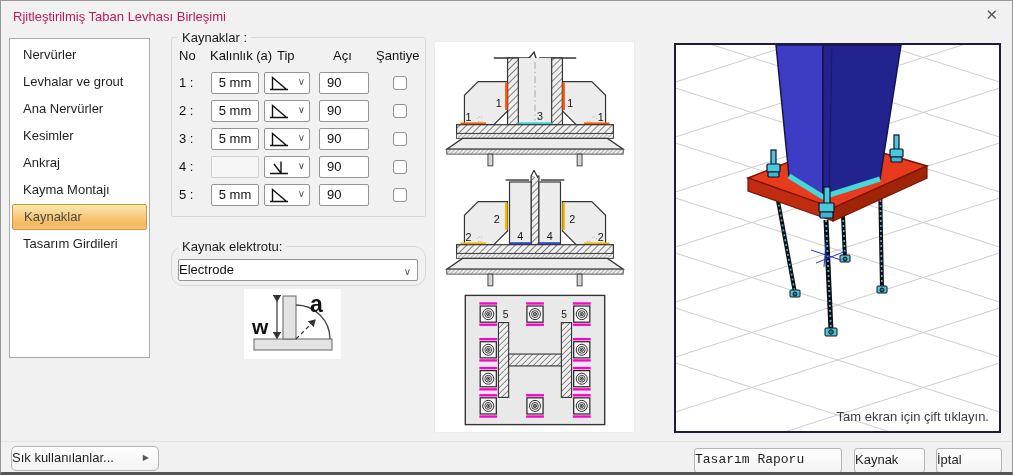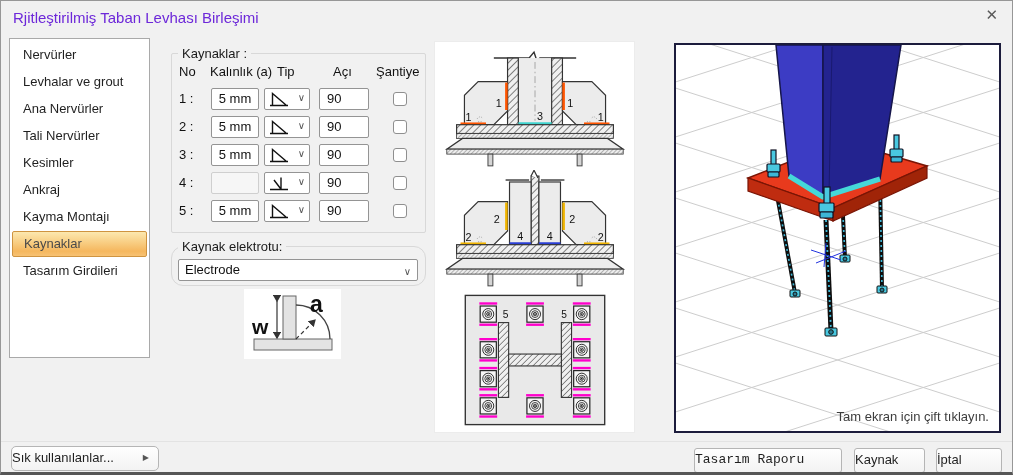--- a/index.html
+++ b/index.html
@@ -1,49 +1,49 @@
 <!DOCTYPE html>
 <html><head>
 <meta charset="utf-8">
 <style>
   html,body{margin:0;padding:0;background:#d6d6d6;font-family:"Liberation Sans",sans-serif;}
   .dialog{position:relative;width:1013px;height:475px;background:#f1f1f1;
           border:1px solid #979797;border-bottom:3px solid #565656;box-sizing:border-box;overflow:hidden;}
   
   .titlebar{position:absolute;left:0;top:0;right:0;height:30px;}
-  .title{position:absolute;left:12px;top:8px;font-size:15px;color:#6d28d9;}
+  .title{position:absolute;left:12px;top:8px;font-size:13px;color:#be185d;}
   .close{position:absolute;right:14px;top:5px;font-size:15px;color:#5a5a5a;cursor:pointer;line-height:18px;}
   
   .sidebar{position:absolute;left:8px;top:37px;width:141px;height:320px;background:#fff;
            border:1px solid #a9a9a9;box-sizing:border-box;padding-top:3px;}
   .side-item{position:relative;height:26px;line-height:26px;padding-left:11px;font-size:13px;
              color:#1f1f1f;margin:0 2px 1px 2px;border-radius:2px;box-sizing:border-box;cursor:pointer;}
   .side-item.selected{background:linear-gradient(#fce8af,#f5b75e 80%,#f7c273);
              border:1px solid #cf9440;line-height:24px;color:#4a4a4a;}
   
   .group{position:absolute;border:1px solid #d8d8d8;border-radius:2px;}
   .group-label{position:absolute;top:-8px;left:6px;background:#f1f1f1;padding:0 4px;font-size:13px;color:#1a1a1a;}
-  #g-welds{left:170px;top:52px;width:253px;height:178px;}
+  #g-welds{left:170px;top:36px;width:253px;height:178px;}
   .colhdr{position:absolute;top:10px;font-size:13px;color:#111;}
   .wrow{position:absolute;left:0;width:100%;height:22px;}
   .row-no{position:absolute;left:7px;top:3px;font-size:13px;color:#111;}
   .field{position:absolute;top:0;background:#fff;border:1px solid #949494;border-radius:2px;
          height:22px;box-sizing:border-box;font-size:13px;color:#111;}
   .f-th{left:39px;width:48px;text-align:center;line-height:20px;}
   .f-th.disabled{background:#f6f6f6;border-color:#cfcfcf;}
   .f-tip{left:92px;width:46px;cursor:pointer;}
   .f-tip svg{position:absolute;left:3px;top:1px;}
   .chev{position:absolute;right:4px;top:3px;font-size:10px;color:#555;}
   .f-angle{left:147px;width:50px;line-height:20px;padding-left:7px;}
   .checkbox{position:absolute;left:221px;top:4px;width:14px;height:14px;border:1px solid #8f8f8f;
             border-radius:3px;background:#fff;cursor:pointer;box-sizing:border-box;}
   #g-electrode{left:170px;top:245px;width:253px;height:38px;border-radius:12px;}
   .select{position:absolute;left:6px;top:12px;width:240px;height:22px;background:#fff;
           border:1px solid #949494;border-radius:2px;font-size:13px;line-height:20px;
-          padding-left:6px;box-sizing:border-box;cursor:pointer;color:#111;}
+          box-sizing:border-box;cursor:pointer;color:#111;}
   .select .chev{top:2px;right:6px;}
   
   .weld-diagram{position:absolute;left:243px;top:288px;width:97px;height:70px;background:#fff;}
   
   .drawings{position:absolute;left:433px;top:40px;width:201px;height:392px;background:#fff;border:1px solid #ececec;box-sizing:border-box;}
   .drawings svg{position:absolute;}
   svg text{font-family:"Liberation Sans",sans-serif;fill:#111;}
   
   .viewer{position:absolute;left:673px;top:42px;width:327px;height:390px;background:#fff;
           border:2px solid #1c1c3c;box-sizing:border-box;cursor:pointer;}
@@ -93,21 +93,20 @@
     <div class="title">Rjitleştirilmiş Taban Levhası Birleşimi</div>
     <div class="close">
       <span>✕</span>
     </div>
   </div>
 
   <div class="sidebar">
     <div class="side-item">Nervürler</div>
     <div class="side-item">Levhalar ve grout</div>
     <div class="side-item">Ana Nervürler</div>
-    <div class="side-item">Tali Nervürler</div>
     <div class="side-item">Kesimler</div>
     <div class="side-item">Ankraj</div>
     <div class="side-item">Kayma Montajı</div>
     <div class="side-item selected">Kaynaklar</div>
     <div class="side-item">Tasarım Girdileri</div>
   </div>
 
   <div class="group" id="g-welds">
     <span class="group-label">Kaynaklar :</span>
     <span class="colhdr" style="left:7px">No</span>

